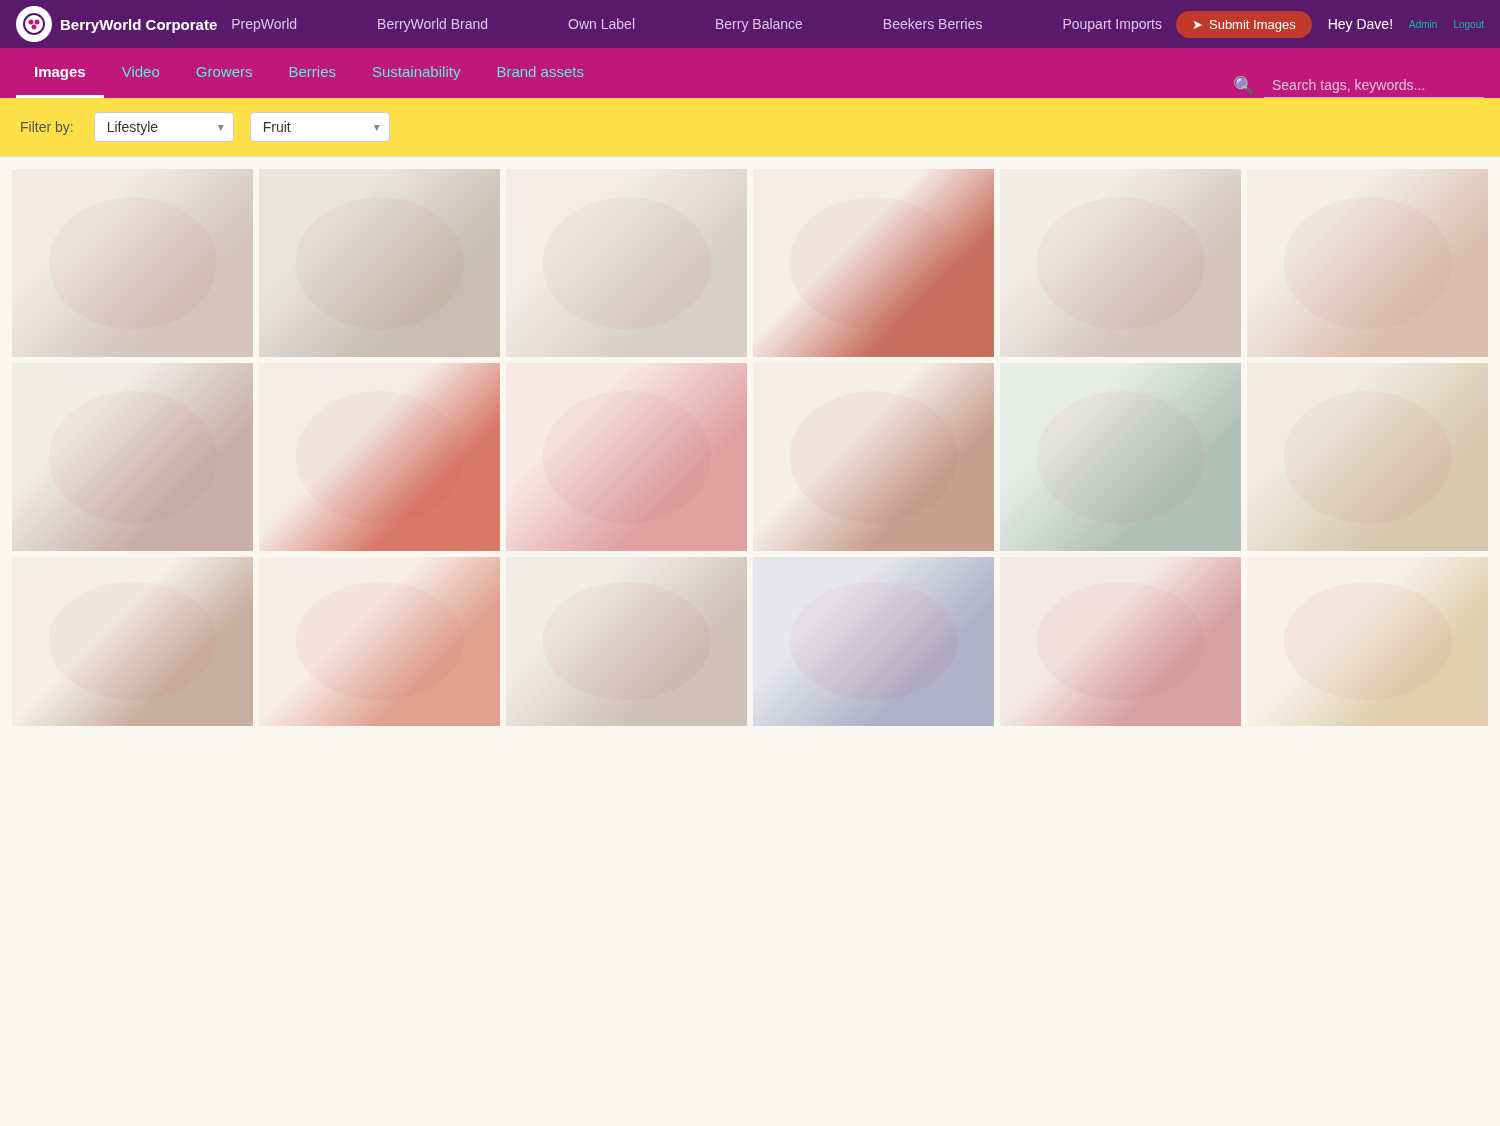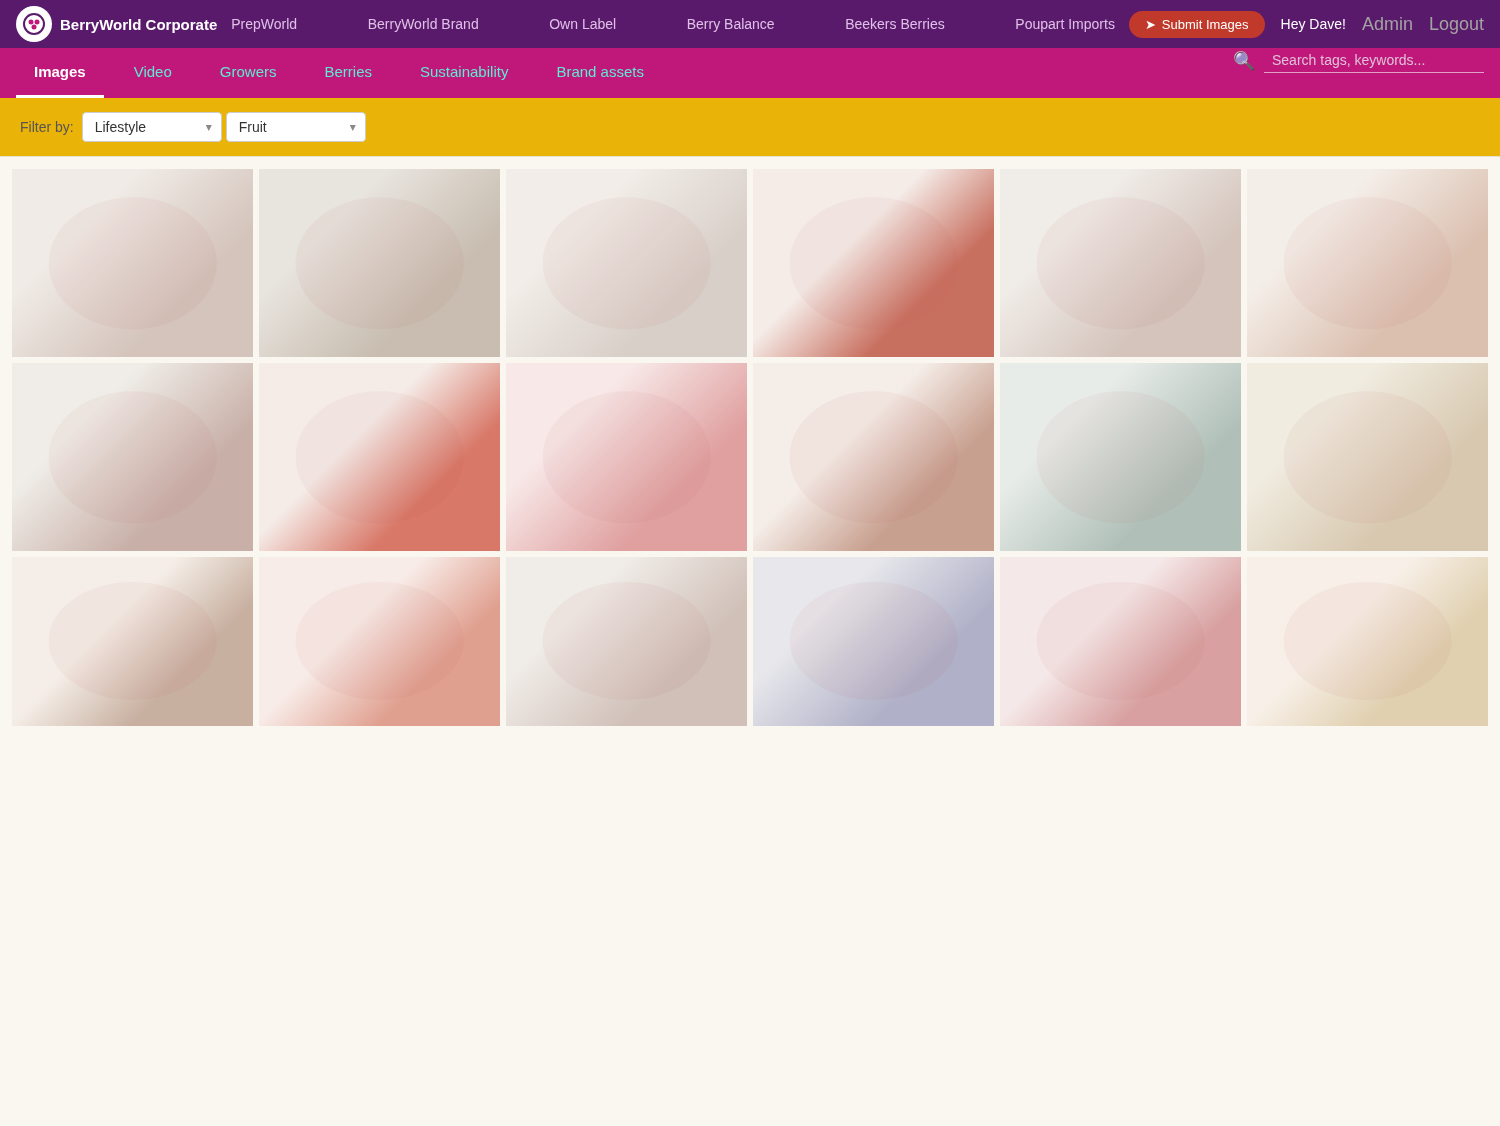--- a/index.html
+++ b/index.html
@@ -62,33 +62,33 @@
       border-radius: 20px;
       padding: 6px 16px;
       cursor: pointer;
       font-size: 13px;
       display: flex;
       align-items: center;
       gap: 6px;
     }
     .hey-dave { color: #fff; font-size: 14px; }
     .admin-link, .logout-link {
-      color: #a3a3a3;
-      font-size: 18px;
+      color: #14b8a6;
+      font-size: 10px;
       cursor: pointer;
     }
 
     
     .secondary-nav {
       background: #c0187a;
       display: flex;
-      align-items: flex-start;
+      align-items: flex-end;
       padding: 0 16px;
       height: 50px;
-      gap: 12px;
+      gap: 0;
     }
     .secondary-nav-link {
       color: #5eead4;
       font-size: 15px;
       padding: 0 18px;
       height: 50px;
       display: flex;
       align-items: center;
       cursor: pointer;
       border-bottom: 3px solid transparent;
@@ -115,25 +115,25 @@
       color: #ffffff;
       font-size: 14px;
       padding: 4px 8px;
       width: 220px;
       outline: none;
     }
     .search-input::placeholder { color: #e0c0d8; }
 
     
     .filter-bar {
-      background: #eab308;
+      background: #fde047;
       padding: 14px 20px;
       display: flex;
       align-items: center;
-      gap: 4px;
+      gap: 16px;
       border-bottom: 1px solid #e8e0d0;
     }
     .filter-label { font-size: 14px; color: #555; margin-right: 4px; }
     .filter-select {
       appearance: none;
       -webkit-appearance: none;
       background: #fff;
       border: 1px solid #ccc;
       border-radius: 4px;
       padding: 6px 32px 6px 12px;

